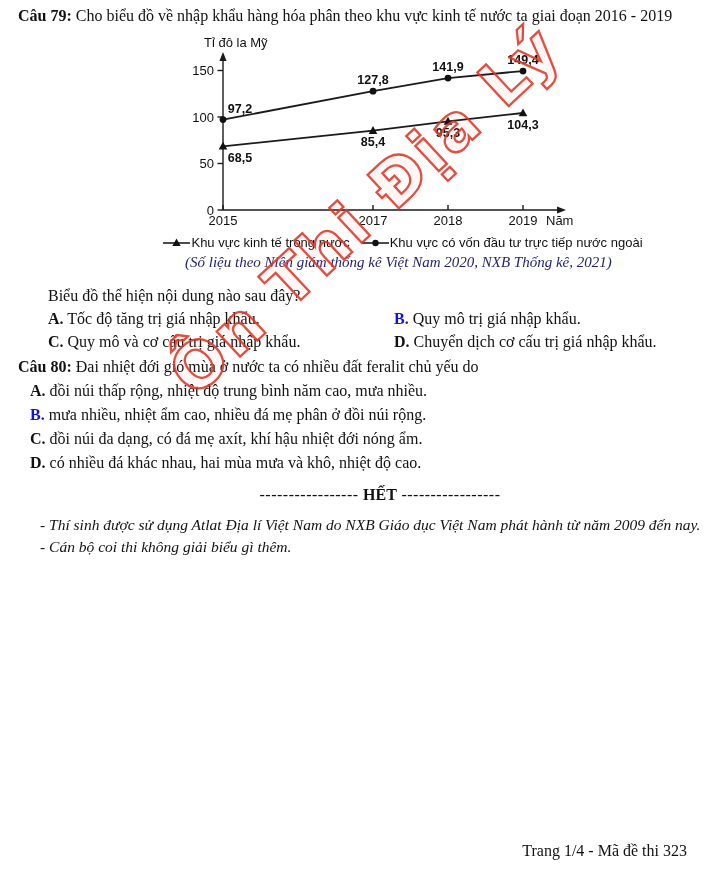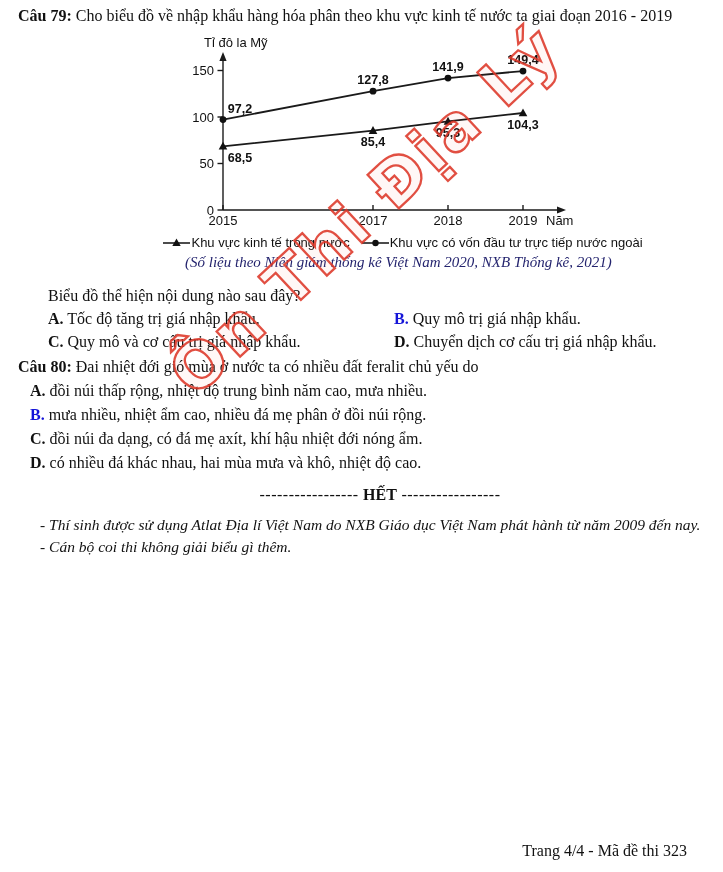--- a/index.html
+++ b/index.html
@@ -165,16 +165,16 @@
     <span>-----------------</span>
     <span class="hetword">HẾT</span>
     <span>-----------------</span>
   </div>
 
   <div class="notes">
     <div>- Thí sinh được sử dụng Atlat Địa lí Việt Nam do NXB Giáo dục Việt Nam phát hành từ năm 2009 đến nay.</div>
     <div>- Cán bộ coi thi không giải biểu gì thêm.</div>
   </div>
 
-  <div class="pagefooter">Trang 4/4 - Mã đề thi 323</div>
+  <div class="pagefooter">Trang 1/4 - Mã đề thi 323</div>
 
   <div class="watermark">Ôn Thi Địa Lý</div>
 </div>
 
 </body></html>

